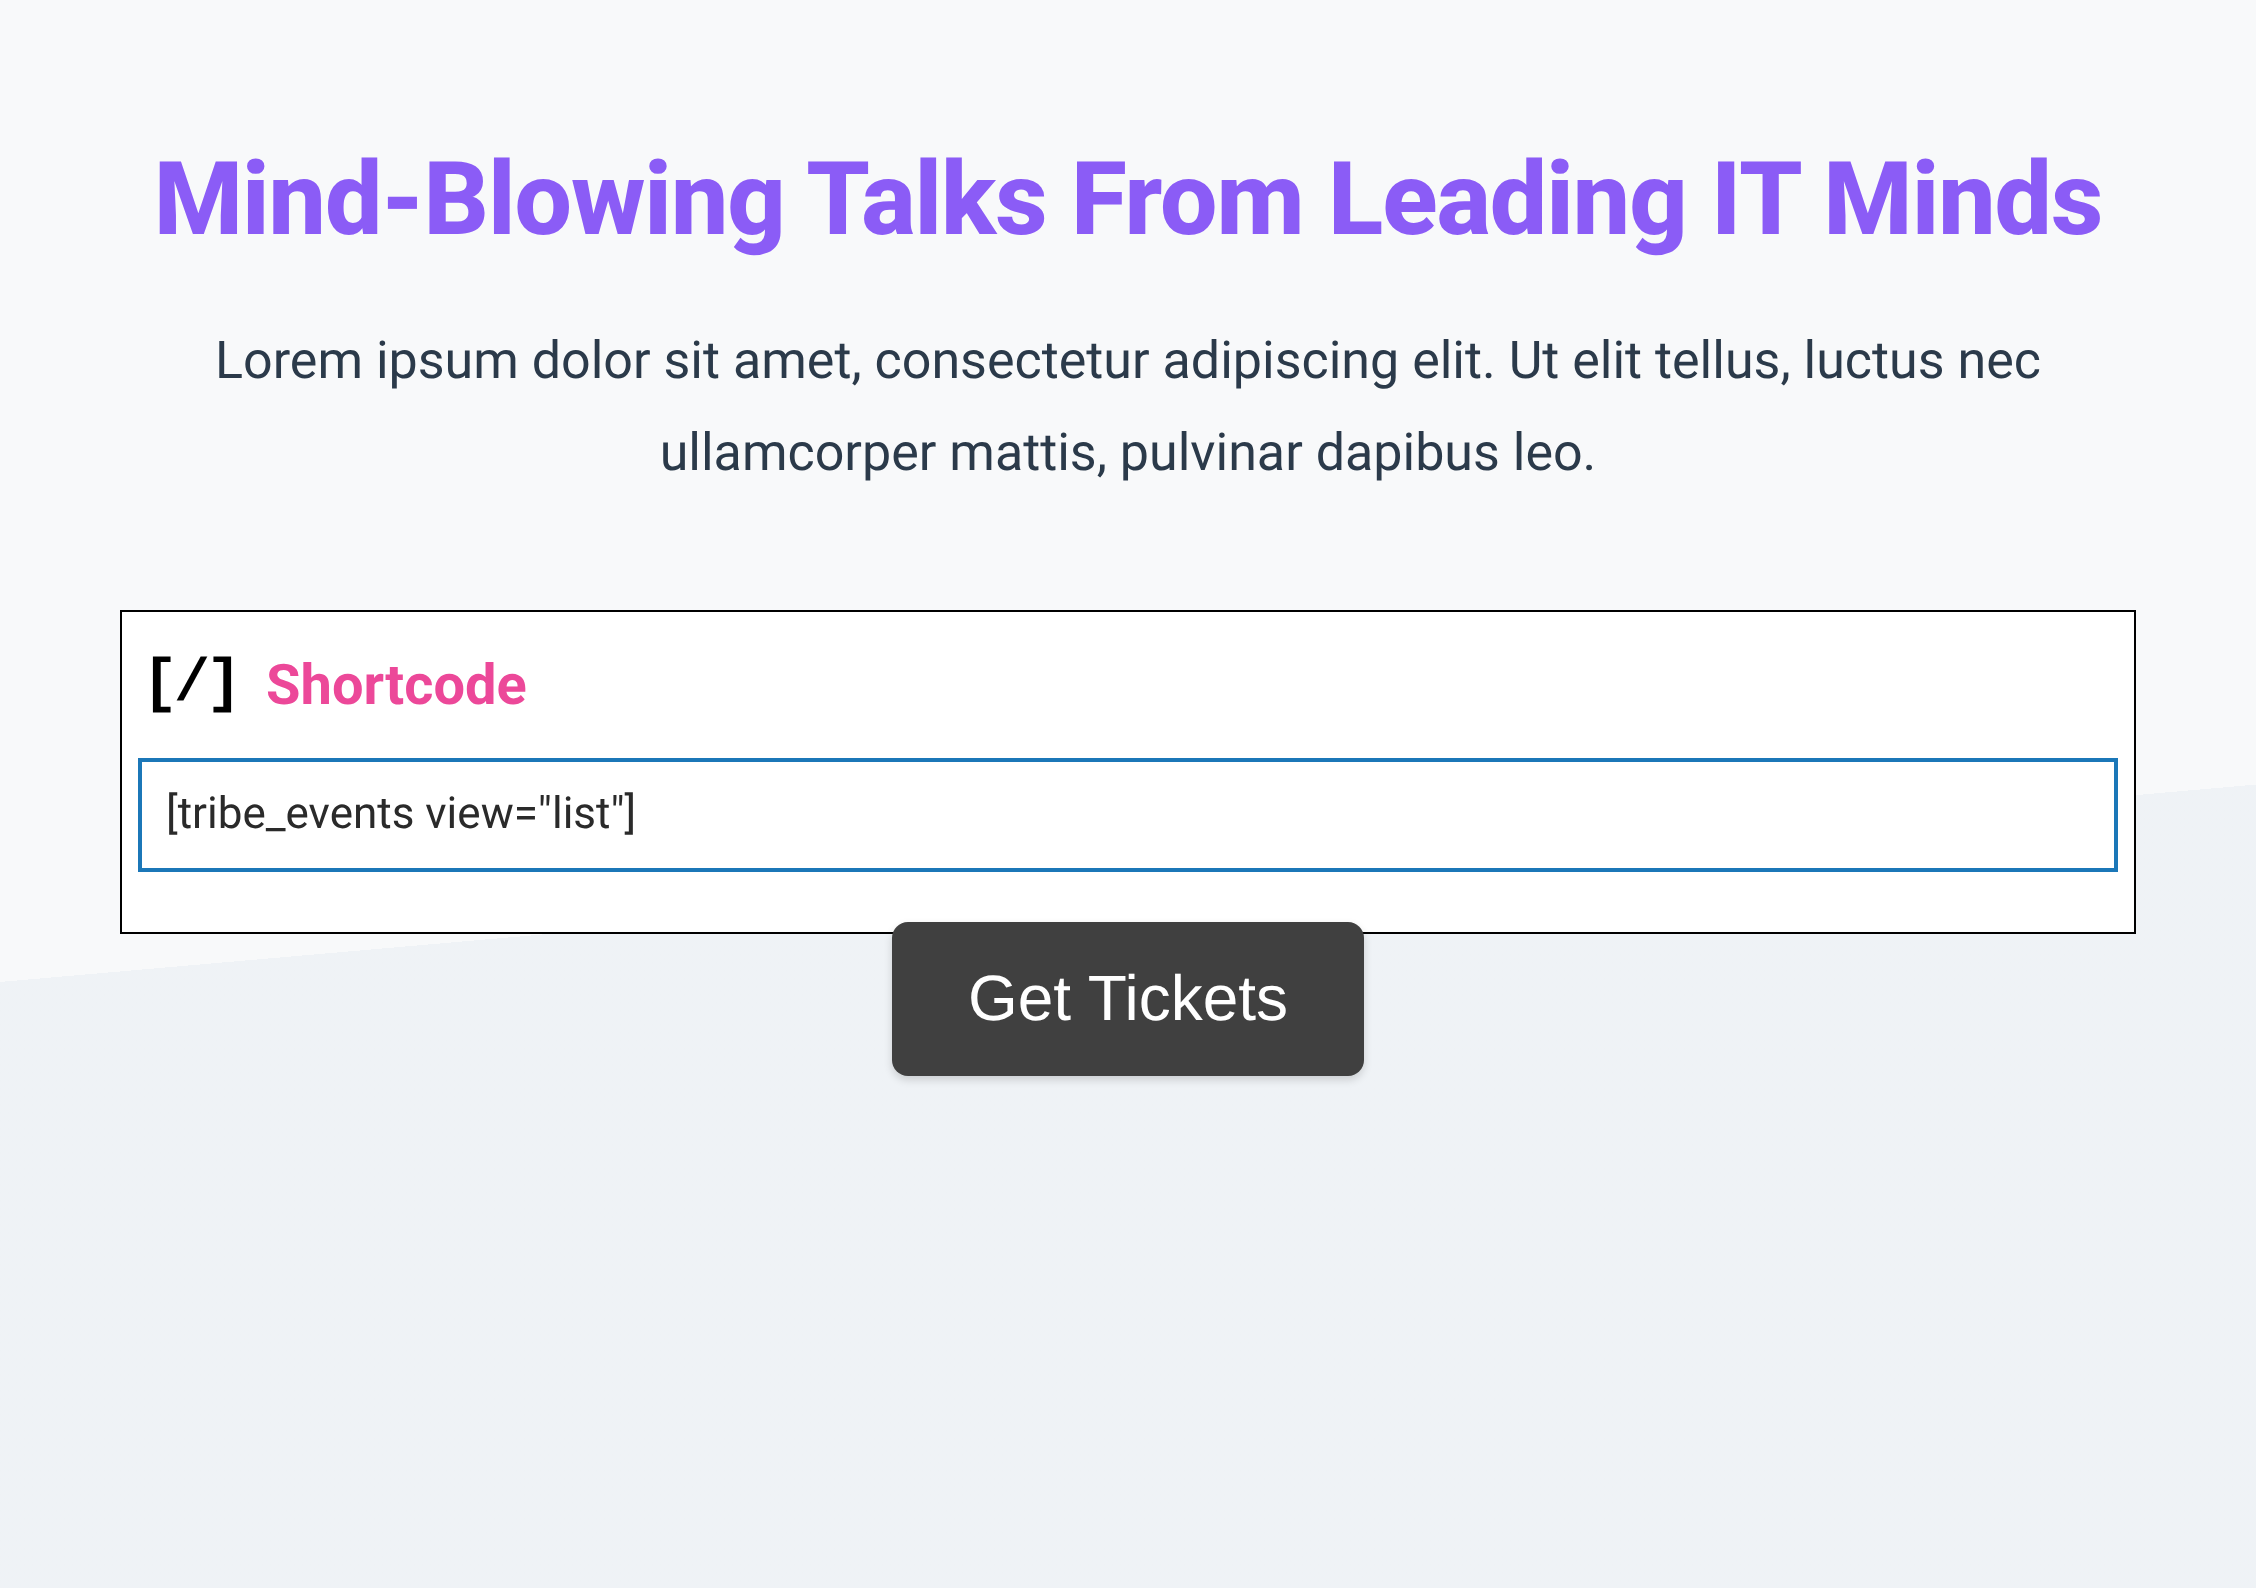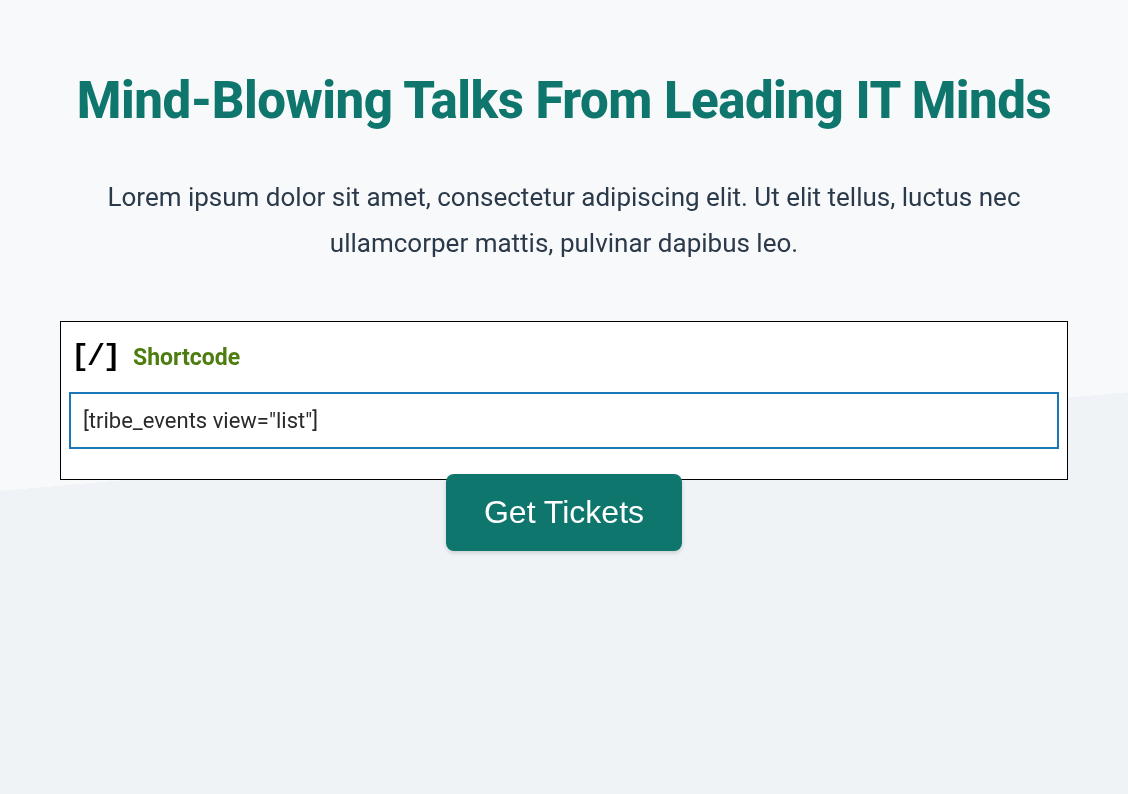--- a/index.html
+++ b/index.html
@@ -25,24 +25,24 @@
     }
     .container {
       position: relative;
       z-index: 1;
       padding: 70px 60px 0 60px;
       text-align: center;
     }
     .heading {
       font-size: 51px;
       font-weight: 800;
-      color: #0f766e;
+      color: #8b5cf6;
       line-height: 1.2;
       letter-spacing: -0.5px;
-      margin-bottom: 44px;
+      margin-bottom: 28px;
     }
     .description {
       font-size: 26px;
       color: #2b3a4a;
       line-height: 1.75;
       font-weight: 400;
       margin-bottom: 55px;
       padding: 0 4px;
       text-align: center;
     }
@@ -61,23 +61,23 @@
     }
     .shortcode-icon {
       font-family: "Courier New", Courier, monospace;
       font-size: 30px;
       font-weight: 700;
       color: #000;
       letter-spacing: -2px;
       line-height: 1;
     }
     .widget-title {
-      font-size: 23px;
+      font-size: 28px;
       font-weight: 700;
-      color: #4d7c0f;
+      color: #ec4899;
     }
     .shortcode-input-wrap {
       padding: 0 8px 30px 8px;
     }
     .shortcode-input {
       width: 100%;
       border: 2px solid #1b77b8;
       padding: 14px 12px;
       font-size: 22px;
       font-family: -apple-system, BlinkMacSystemFont, "Segoe UI", Roboto, Helvetica, Arial, sans-serif;
@@ -86,21 +86,21 @@
       outline: none;
     }
     .button-row {
       text-align: center;
       margin-top: -6px;
       position: relative;
       z-index: 2;
     }
     .get-tickets-btn {
       display: inline-block;
-      background: #0f766e;
+      background: #404040;
       color: #fff;
       font-size: 32px;
       font-weight: 500;
       padding: 20px 38px;
       border: none;
       border-radius: 8px;
       cursor: pointer;
       box-shadow: 0 2px 4px rgba(0,0,0,0.15);
     }
   </style>

